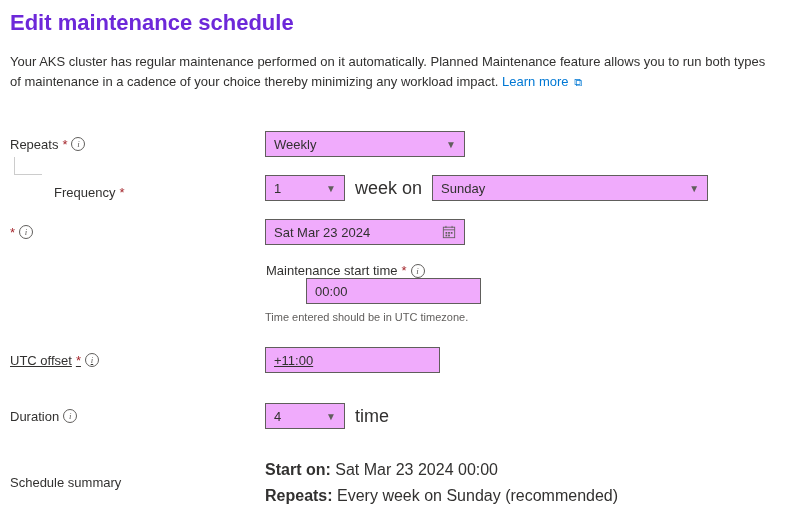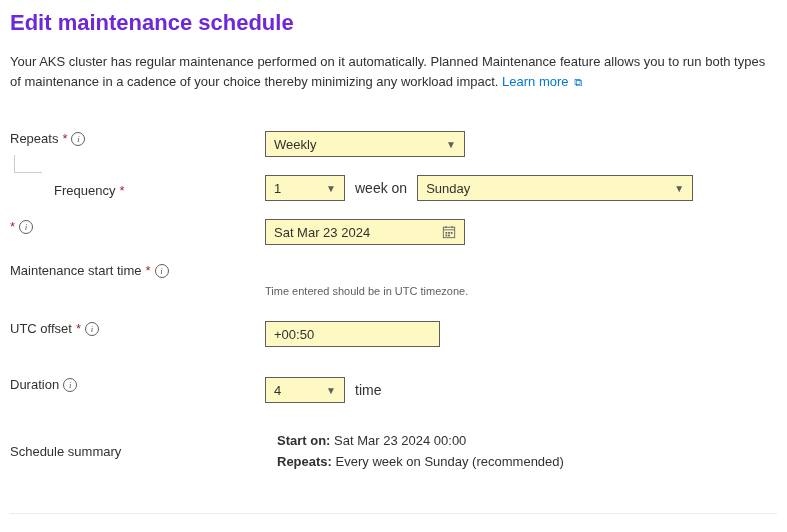--- a/index.html
+++ b/index.html
@@ -33,21 +33,21 @@
       text-decoration: none;
     }
     .external-icon {
       display: inline-block;
       font-size: 11px;
       margin-left: 2px;
       color: #0078d4;
     }
     .form-row {
       display: flex;
-      align-items: flex-start;
+      align-items: center;
       margin-bottom: 18px;
     }
     .label-col {
       width: 255px;
       display: flex;
       align-items: center;
       gap: 4px;
       font-size: 13px;
       color: #323130;
     }
@@ -81,21 +81,21 @@
     .control-col {
       display: flex;
       align-items: center;
       gap: 10px;
     }
     .select-box, .input-box {
       border: 1px solid #605e5c;
       height: 26px;
       padding: 0 8px;
       font-size: 13px;
-      background: #fef9c3;
+      background: #f0abfc;
       display: flex;
       align-items: center;
       justify-content: space-between;
       cursor: pointer;
     }
     .input-box {
       cursor: text;
     }
     .chevron {
       font-size: 10px;
@@ -110,42 +110,41 @@
     .w-200 { width: 200px; }
     .w-80 { width: 80px; }
     .w-240 { width: 276px; }
     .w-175 { width: 175px; }
     .helper-text {
       font-size: 11px;
       color: #605e5c;
       margin-top: 3px;
     }
     .summary {
-      font-size: 13px;
+      font-size: 16px;
       line-height: 1.6;
-      margin-left: 12px;
     }
     .summary strong {
       font-weight: 600;
     }
     .footer {
       border-top: 1px solid #edebe9;
       margin-top: 40px;
       padding-top: 15px;
       display: flex;
       gap: 8px;
       padding-bottom: 10px;
     }
     .freq-wrapper {
       display: flex;
       align-items: flex-start;
       margin-top: 8px;
     }
     .static-text {
-      font-size: 14px;
+      font-size: 18px;
     }
   </style>
 </head>
 <body>
 
 <h1>Edit maintenance schedule</h1>
 
 <p class="description">
   <span>Your AKS cluster has regular maintenance performed on it automatically. Planned Maintenance feature allows you to run both types of maintenance in a cadence of your choice thereby minimizing any workload impact. </span>
   <a class="link"><span>Learn more</span> <span class="external-icon">⧉</span></a>
@@ -206,35 +205,40 @@
     </div>
   </div>
 </div>
 
 <div class="form-row" style="margin-bottom:4px;flex-direction:column;">
   <div class="label-col">
     <span>Maintenance start time</span>
     <span class="required">*</span>
     <span class="info-icon">i</span>
   </div>
+  <div class="control-col" style="flex-direction:column; align-items:flex-start;">
+    <div class="input-box w-175">
+      <span>00:00</span>
+    </div>
+  </div>
 </div>
 <div class="form-row" style="margin-bottom:24px;">
   <div class="label-col"></div>
   <div class="helper-text">Time entered should be in UTC timezone.</div>
 </div>
 
-<div class="form-row" style="margin-bottom:30px;">
+<div class="form-row" style="margin-bottom:30px;text-decoration:underline;">
   <div class="label-col">
     <span>UTC offset</span>
     <span class="required">*</span>
     <span class="info-icon">i</span>
   </div>
   <div class="control-col">
     <div class="input-box w-175">
-      <span>+00:50</span>
+      <span>+11:00</span>
     </div>
   </div>
 </div>
 
 <div class="form-row" style="margin-bottom:28px;">
   <div class="label-col">
     <span>Duration</span>
     <span class="info-icon">i</span>
   </div>
   <div class="control-col">

